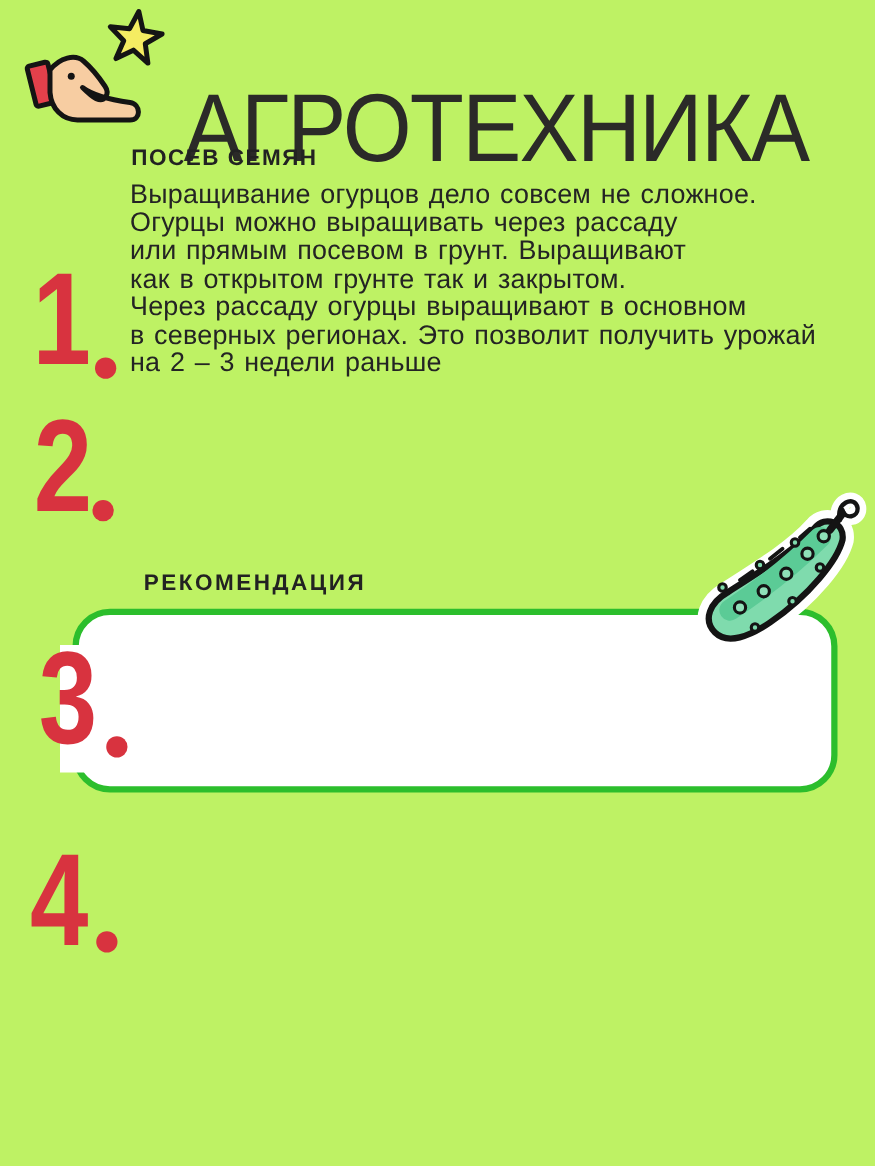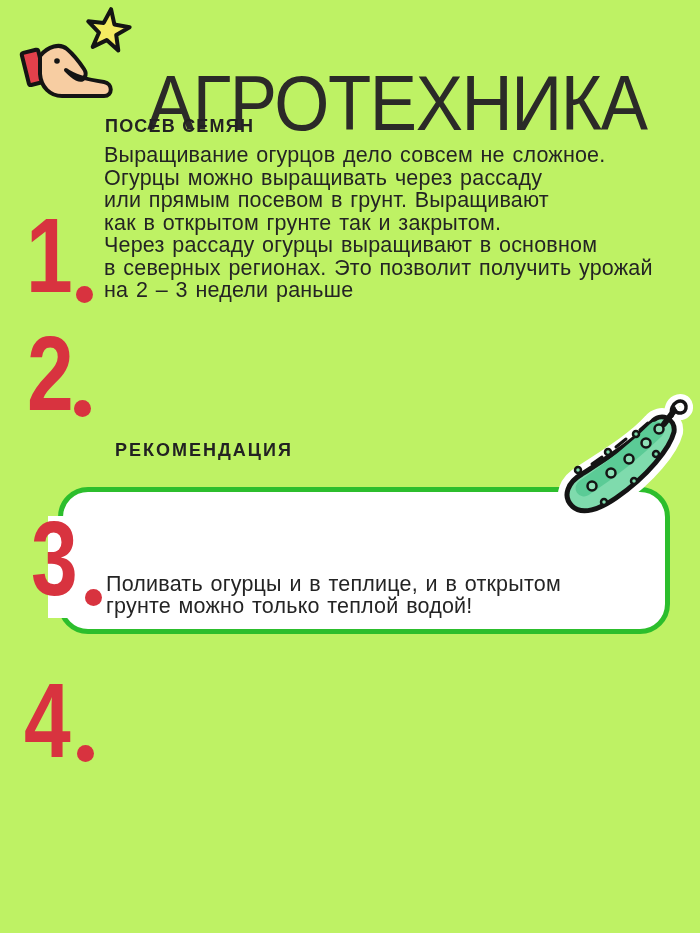--- a/index.html
+++ b/index.html
@@ -8,21 +8,21 @@
     font-family:"Liberation Sans","DejaVu Sans",sans-serif;color:#242424;
   }
   .hand-icon{position:absolute;left:10px;top:6px;width:122px;height:100px;}
   .title{
     position:absolute;left:147px;top:13px;font-size:77px;font-weight:500;line-height:1;
     letter-spacing:-1.5px;color:#2b2a28;white-space:nowrap;
     transform:scaleX(0.92);transform-origin:left top;
   }
   .sec-heading{position:absolute;font-size:18px;letter-spacing:1.2px;color:#222;font-weight:700;white-space:nowrap;}
   #h1{left:105px;top:116px;}
-  #hrec{left:115px;top:440px;letter-spacing:2px;}
+  #hrec{left:115px;top:456px;letter-spacing:2px;}
   #h4{left:108px;top:669px;}
   .body-text{
     position:absolute;font-size:21.5px;line-height:22.5px;white-space:pre-line;
     color:#242424;font-weight:500;letter-spacing:0.2px;word-spacing:1.5px;
   }
   #b1{left:104px;top:144px;}
   #b2{left:111px;top:341px;line-height:21px;}
   #b3a{left:113px;top:510px;line-height:22px;}
   #b3b{left:106px;top:573px;line-height:22px;}
   #b4{left:108px;top:698px;line-height:21px;}
@@ -74,22 +74,20 @@
 на 2 – 3 недели раньше</div>
   <div class="step-digit" id="n1">1</div>
   <div class="step-dot" id="d1"></div>
 
   <div class="step-digit" id="n2">2</div>
   <div class="step-dot" id="d2"></div>
 
   <div class="sec-heading" id="hrec">РЕКОМЕНДАЦИЯ</div>
   <div class="green-box"></div>
   <div class="white-patch"></div>
-  <div class="body-text" id="b3b">Поливать огурцы и в теплице, и в открытом
-грунте можно только теплой водой!</div>
   <div class="step-digit" id="n3">3</div>
   <div class="step-dot" id="d3"></div>
 
   <svg class="cucumber" viewBox="0 0 152 148" aria-hidden="true">
 
     <path d="M24,116 C14,106 20,92 34,84 C62,66 88,50 104,32 C112,22 128,28 126,42 C122,58 100,86 68,108 C52,119 34,126 24,116 Z" fill="#ffffff" stroke="#ffffff" stroke-width="18"></path>
     <path d="M124,26 C120,12 136,6 138,16 C139,24 128,26 126,18" fill="none" stroke="#ffffff" stroke-width="14"></path>
 
     <path d="M24,116 C14,106 20,92 34,84 C62,66 88,50 104,32 C112,22 128,28 126,42 C122,58 100,86 68,108 C52,119 34,126 24,116 Z" fill="#7FDBAD" stroke="#141414" stroke-width="5" stroke-linejoin="round"></path>
     <path d="M36,98 C60,82 88,60 108,40" fill="none" stroke="#5BCB96" stroke-width="17" stroke-linecap="round"></path>

